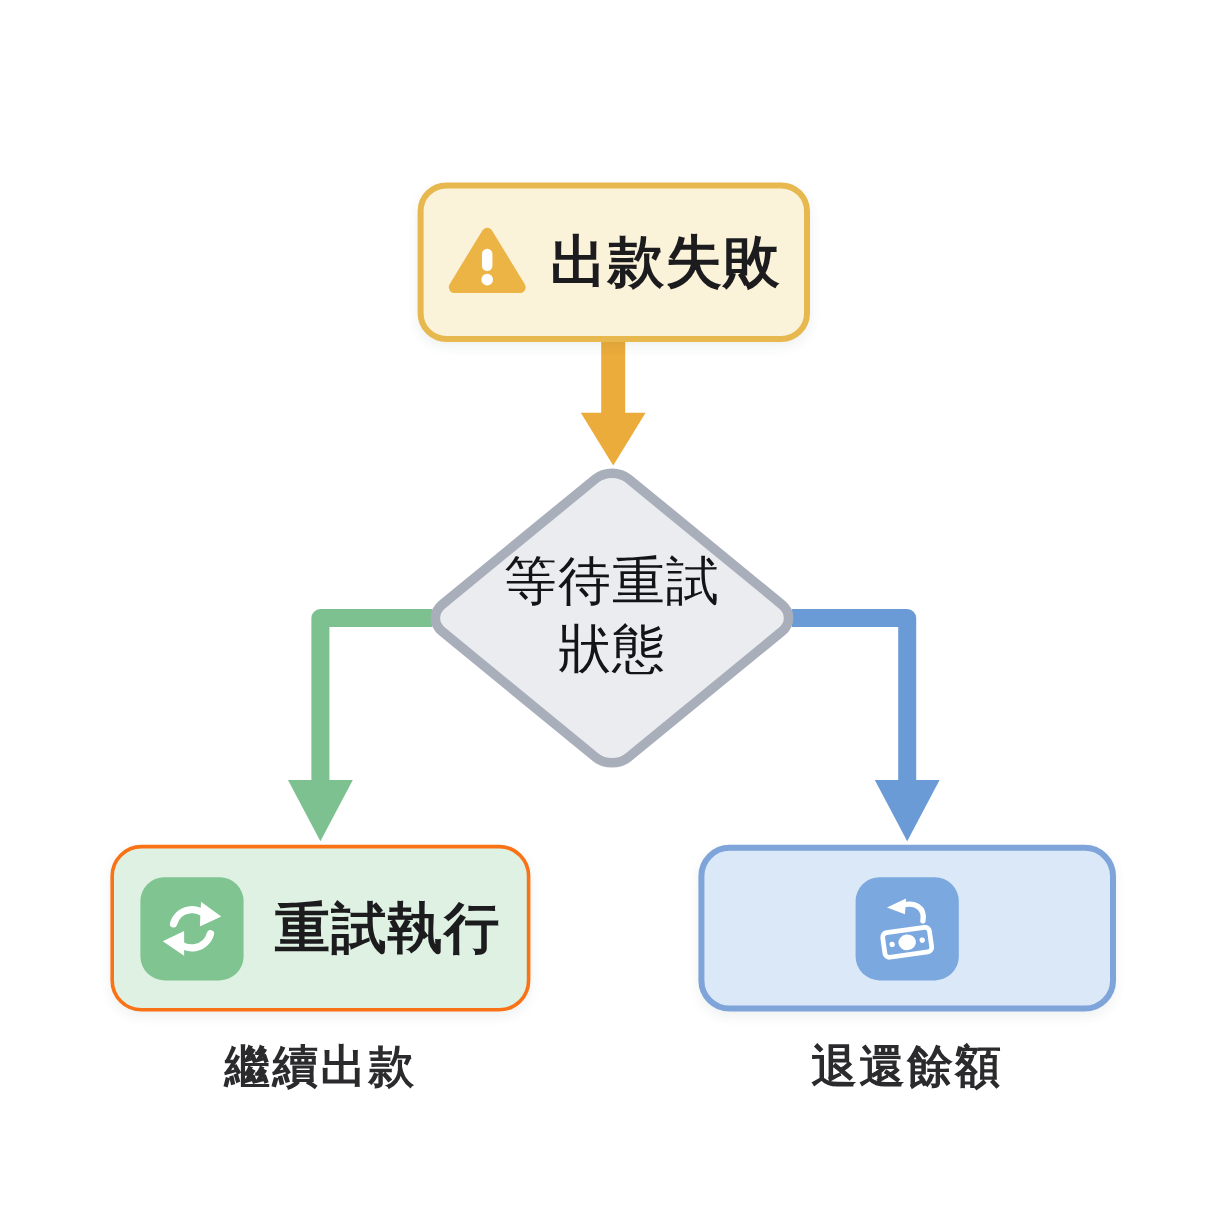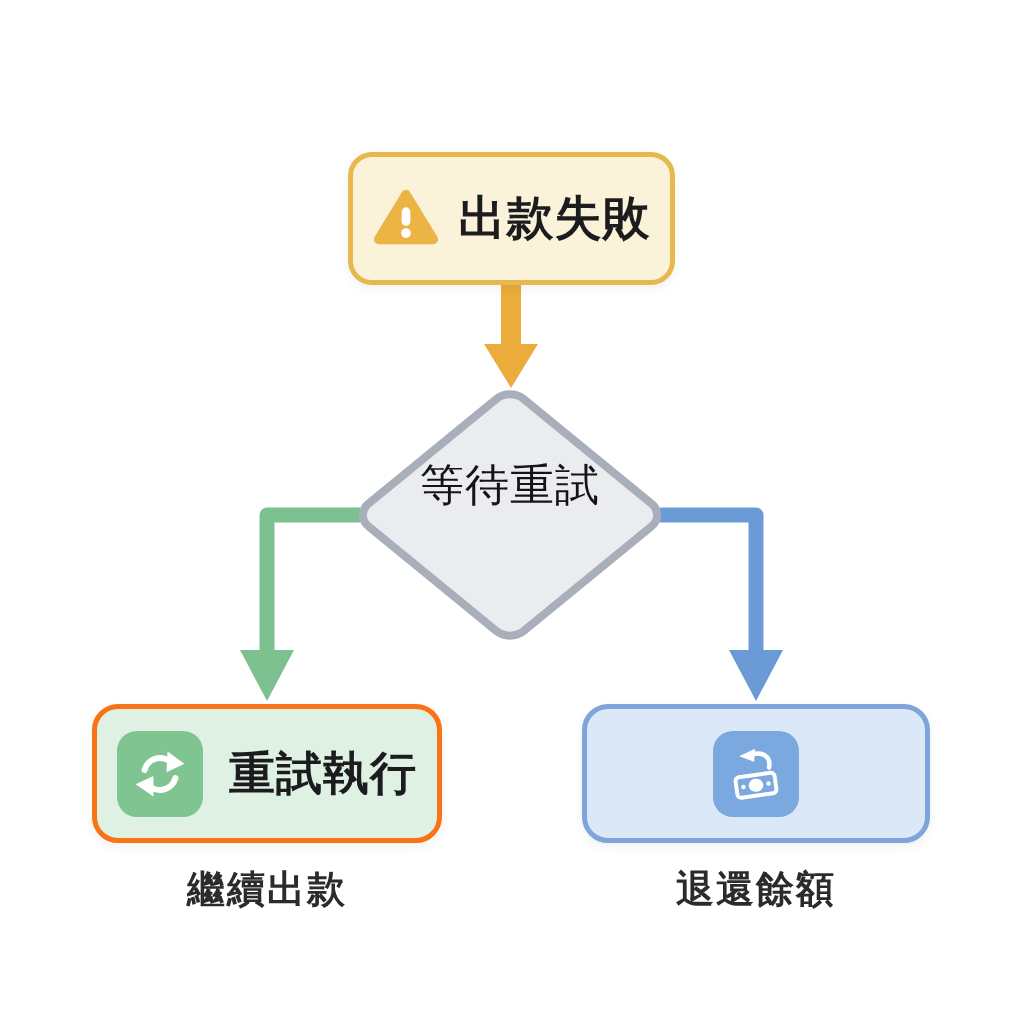--- a/index.html
+++ b/index.html
@@ -28,21 +28,21 @@
     gap:20px;
   }
   #node-failure .node-label{font-size:47px;}
   #diamond-text{
     position:absolute;left:360px;top:456px;width:300px;
     text-align:center;font-weight:normal;color:#141416;
     font-size:44px;line-height:57px;letter-spacing:1px;
   }
   #node-retry{
     left:92px;top:704px;width:350px;height:139px;
-    background:#DFF1E3;border:5px solid #f97316;
+    background:#DFF1E3;border:3px solid #f97316;
     gap:26px;
   }
   #node-cancel{
     left:582px;top:704px;width:348px;height:139px;
     background:#DBE8F8;border:5px solid #7EA4D9;
     gap:24px;
   }
   #node-retry .node-label,#node-cancel .node-label{font-size:46px;}
   .icon-tile{
     width:86px;height:86px;border-radius:20px;
@@ -92,20 +92,21 @@
         <polygon points="34,9 62,55 6,55" fill="#ECB445" stroke="#ECB445" stroke-width="10" stroke-linejoin="round"></polygon>
         <rect x="29.5" y="22" width="9" height="19" rx="4.5" fill="#ffffff"></rect>
         <circle cx="34" cy="48.5" r="5" fill="#ffffff"></circle>
       </svg>
     </span>
     <span class="node-label">出款失敗</span>
   </div>
 
   <div id="diamond-text">
     <div>等待重試</div>
+    <div>狀態</div>
   </div>
 
   <div class="node" id="node-retry">
     <span class="icon-tile">
       <svg width="60" height="60" viewBox="0 0 64 64">
         <path d="M 15.6 27.6 A 17 17 0 0 1 45.9 22.2" fill="none" stroke="#ffffff" stroke-width="6.5" stroke-linecap="round"></path>
         <polygon points="40,8 58,21 39,30" fill="#ffffff"></polygon>
         <path d="M 48.4 36.4 A 17 17 0 0 1 18.1 41.8" fill="none" stroke="#ffffff" stroke-width="6.5" stroke-linecap="round"></path>
         <polygon points="25,56 6,43 25,34" fill="#ffffff"></polygon>
       </svg>

